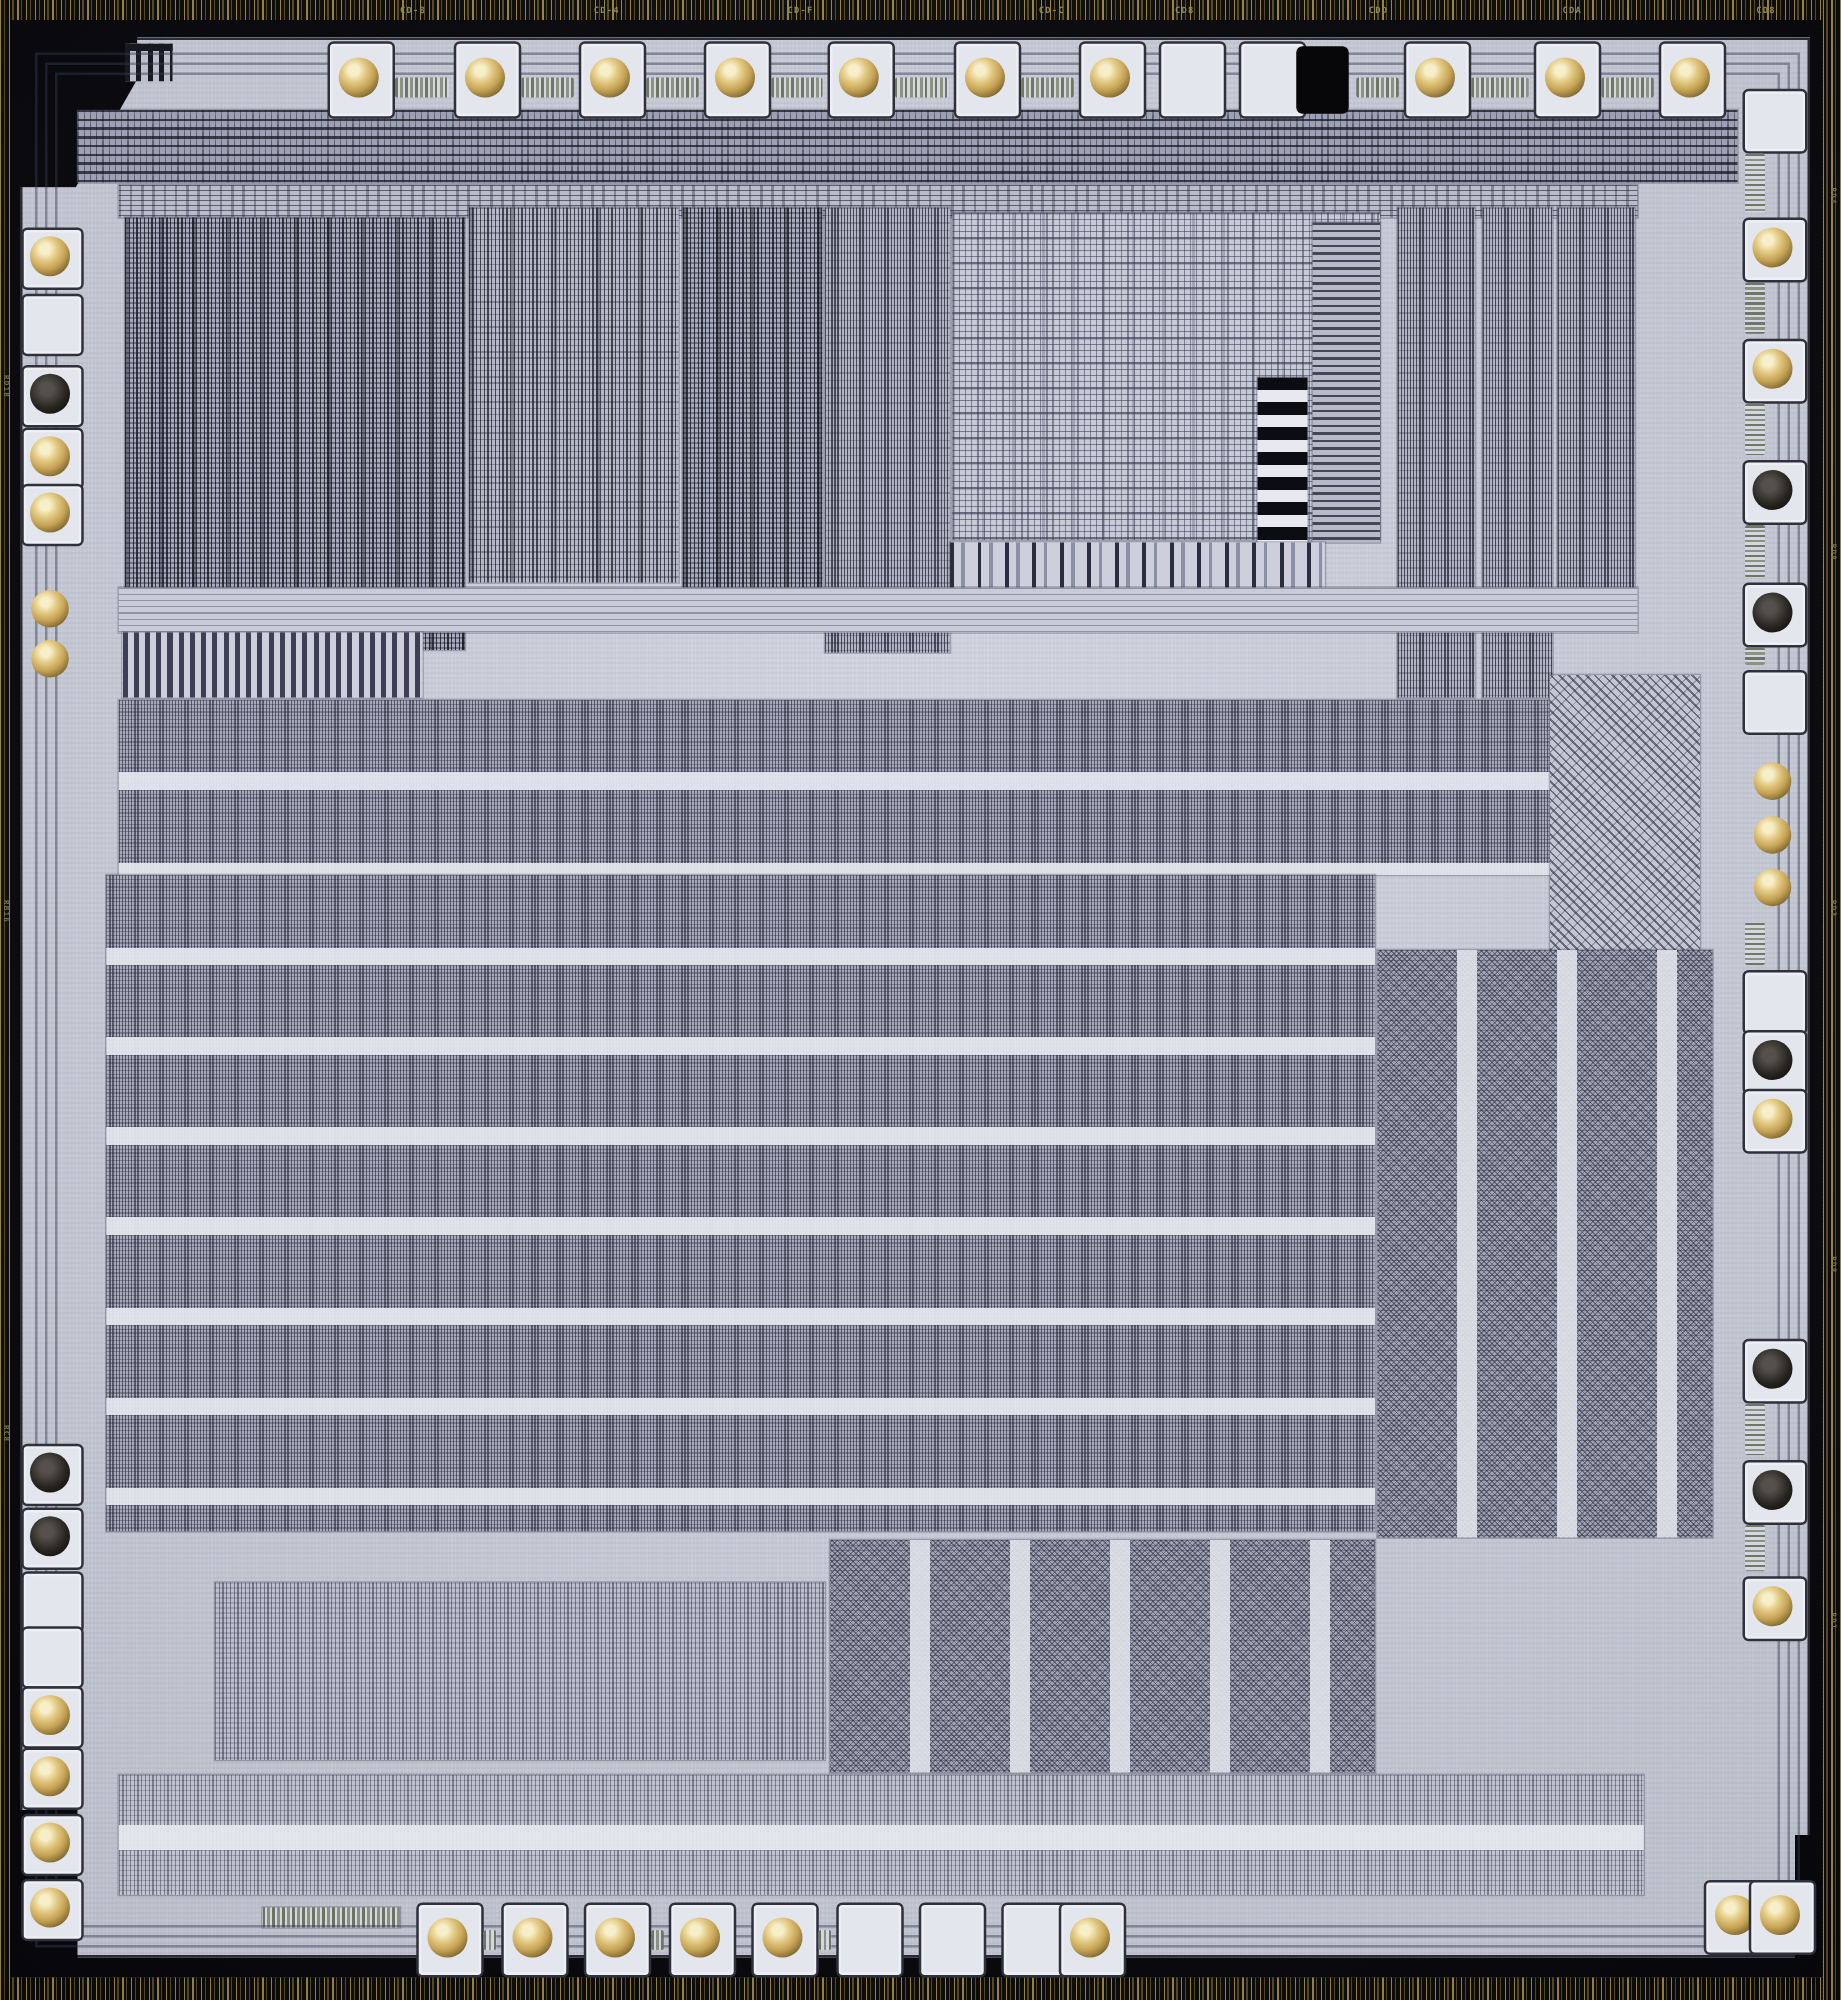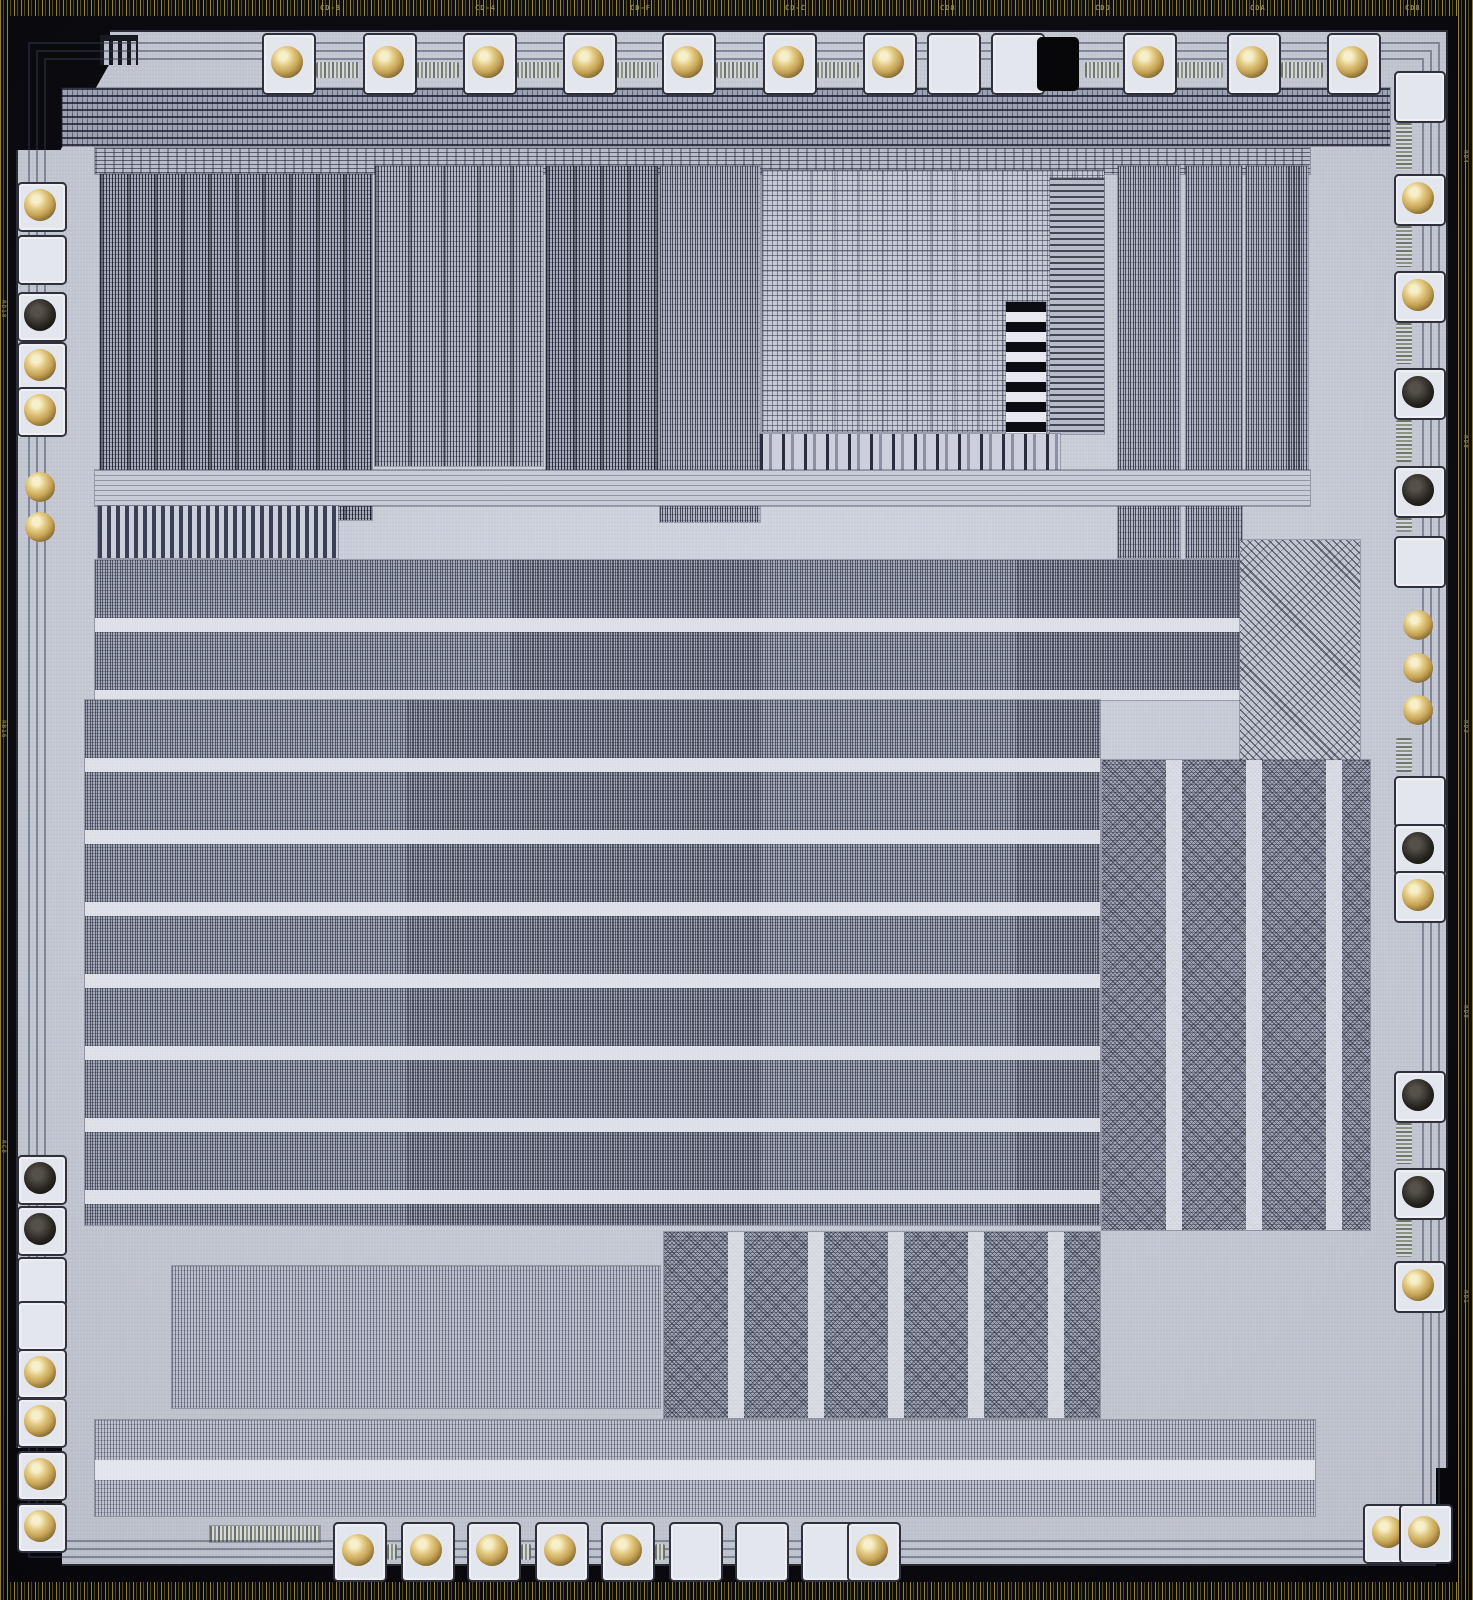--- a/index.html
+++ b/index.html
@@ -288,21 +288,21 @@
     <div class="serp v" style="left: 1396px; top: 226px; width: 16px; height: 41px;"></div>
     <div class="serp v" style="left: 1396px; top: 323px; width: 16px; height: 41px;"></div>
     <div class="serp v" style="left: 1396px; top: 420px; width: 16px; height: 42px;"></div>
     <div class="serp v" style="left: 1396px; top: 518px; width: 16px; height: 14px;"></div>
     <div class="serp v" style="left: 1396px; top: 738px; width: 16px; height: 34px;"></div>
     <div class="serp v" style="left: 1396px; top: 1123px; width: 16px; height: 41px;"></div>
     <div class="serp v" style="left: 1396px; top: 1220px; width: 16px; height: 37px;"></div>
     <div class="mark" style="left: 320px; top: 4px;">CD-8</div>
     <div class="mark" style="left: 475px; top: 4px;">CD-4</div>
     <div class="mark" style="left: 630px; top: 4px;">CD-F</div>
-    <div class="mark" style="left: 785px; top: 4px;">CD-C</div>
+    <div class="mark" style="left: 831px; top: 4px;">CD-C</div>
     <div class="mark" style="left: 940px; top: 4px;">CD8</div>
     <div class="mark" style="left: 1095px; top: 4px;">CDD</div>
     <div class="mark" style="left: 1250px; top: 4px;">CDA</div>
     <div class="mark" style="left: 1405px; top: 4px;">CD8</div>
     <div class="mark side" style="left: 1px; top: 300px;">RD18</div>
     <div class="mark side" style="left: 1px; top: 720px;">RB16</div>
     <div class="mark side" style="left: 1px; top: 1140px;">RC8</div>
     <div class="mark side" style="left: 1463px; top: 150px;">RD4</div>
     <div class="mark side" style="left: 1463px; top: 435px;">RD8</div>
     <div class="mark side" style="left: 1463px; top: 720px;">RD3</div>

